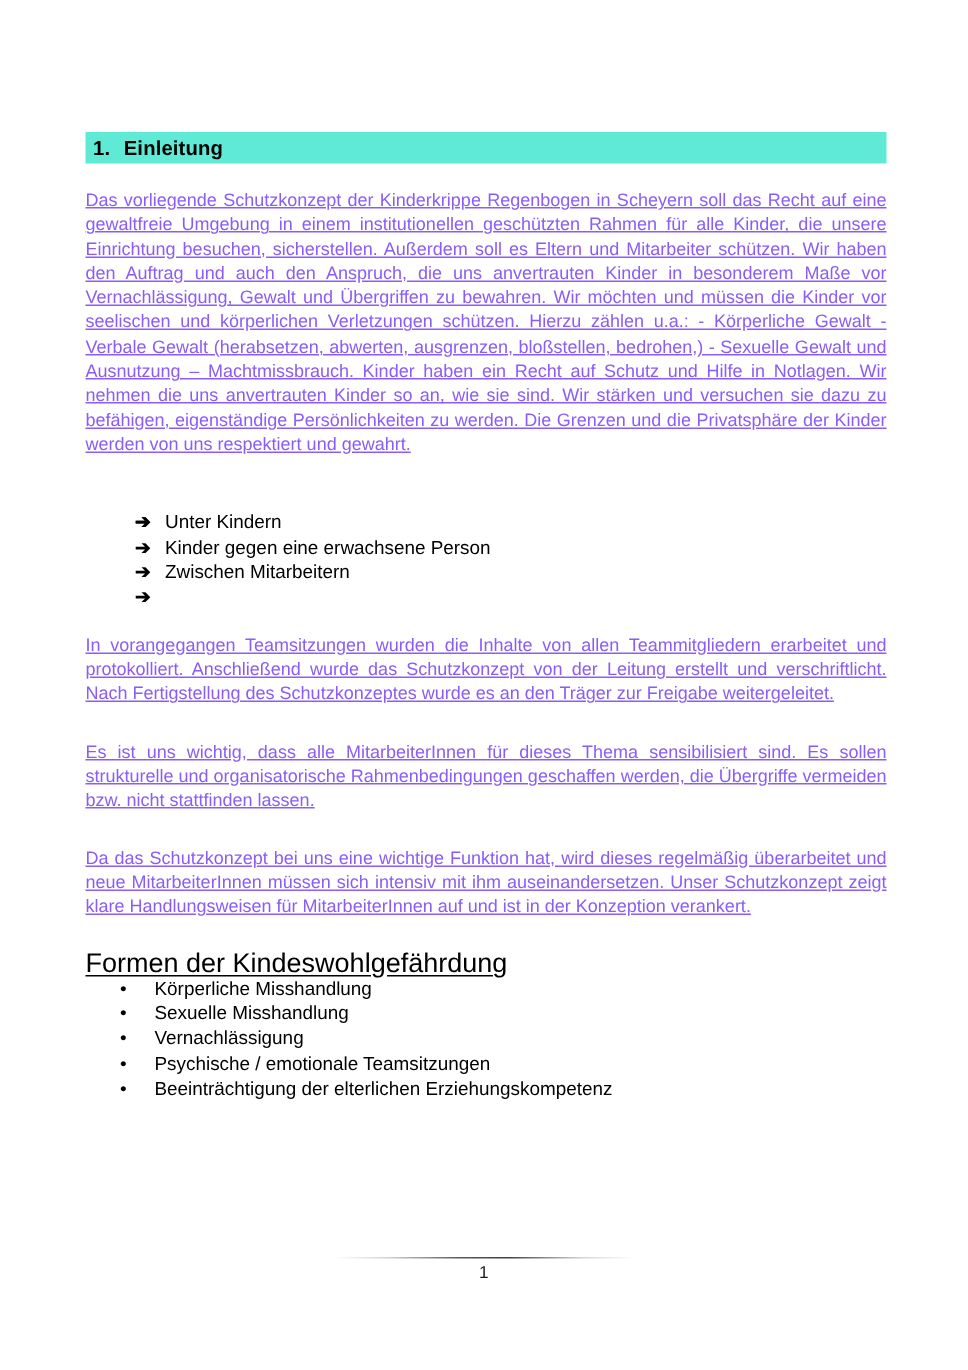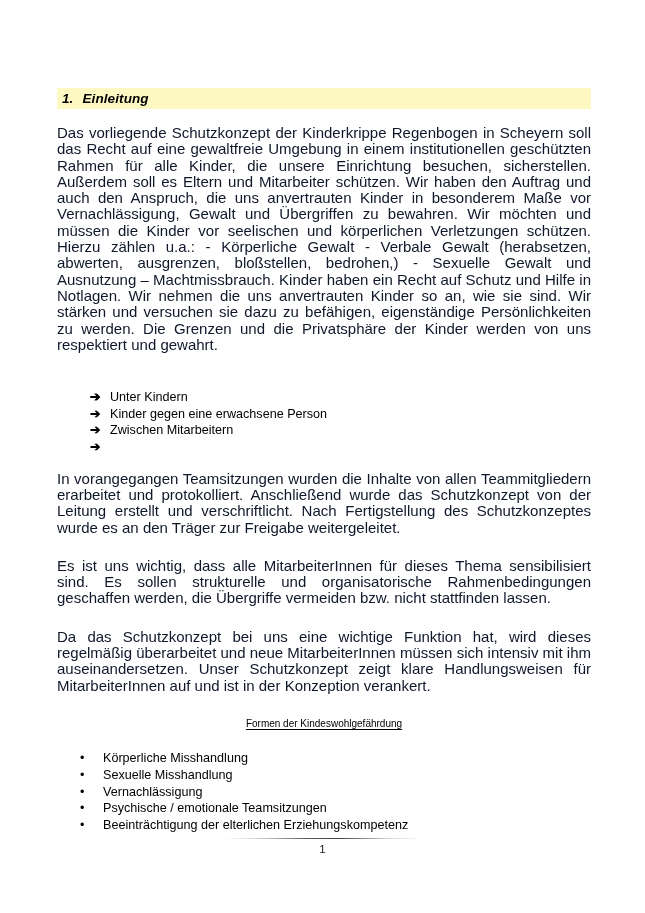--- a/index.html
+++ b/index.html
@@ -29,46 +29,46 @@
 
   .content {
     position: absolute;
     left: 57px;
     top: 88px;
     width: 534px;
   }
 
   
   .section-heading {
-    background: #fef9c3;
+    background: #5eead4;
     height: 21px;
     line-height: 21px;
     width: 534px;
     box-sizing: border-box;
     padding-left: 5px;
     font-size: 13.5px;
     font-weight: bold;
     color: #000000;
     letter-spacing: 0.1px;
     margin-bottom: 16px;
-    font-style: italic;
   }
   .section-heading .num {
     display: inline-block;
     margin-right: 9px;
   }
 
   
   p.body {
-    font-size: 15px;
+    font-size: 12px;
     line-height: 16.3px;
     text-align: justify;
     margin: 0 0 14px 0;
-    color: #0f172a;
+    color: #8b5cf6;
     hyphens: none;
+    text-decoration: underline;
   }
   p.body.tight { margin-bottom: 0; }
 
   .spacer-lg { height: 18px; }
   .spacer-md { height: 14px; }
   .spacer-sm { height: 8px; }
 
   
   ul.arrow-list {
     list-style: none;
@@ -87,26 +87,25 @@
     position: absolute;
     left: 0;
     top: 0;
     font-size: 12.5px;
     line-height: 16.5px;
     font-weight: bold;
   }
 
   
   .sub-heading {
-    font-size: 10px;
+    font-size: 18px;
     line-height: 16.3px;
     text-decoration: underline;
     text-underline-offset: 2px;
-    margin: 0 0 18px 0;
-    text-align: center;
+    margin: 0 0 0 0;
   }
 
   
   ul.dot-list {
     list-style: none;
     margin: 0;
     padding: 0 0 0 23px;
   }
   ul.dot-list li {
     font-size: 12.6px;

